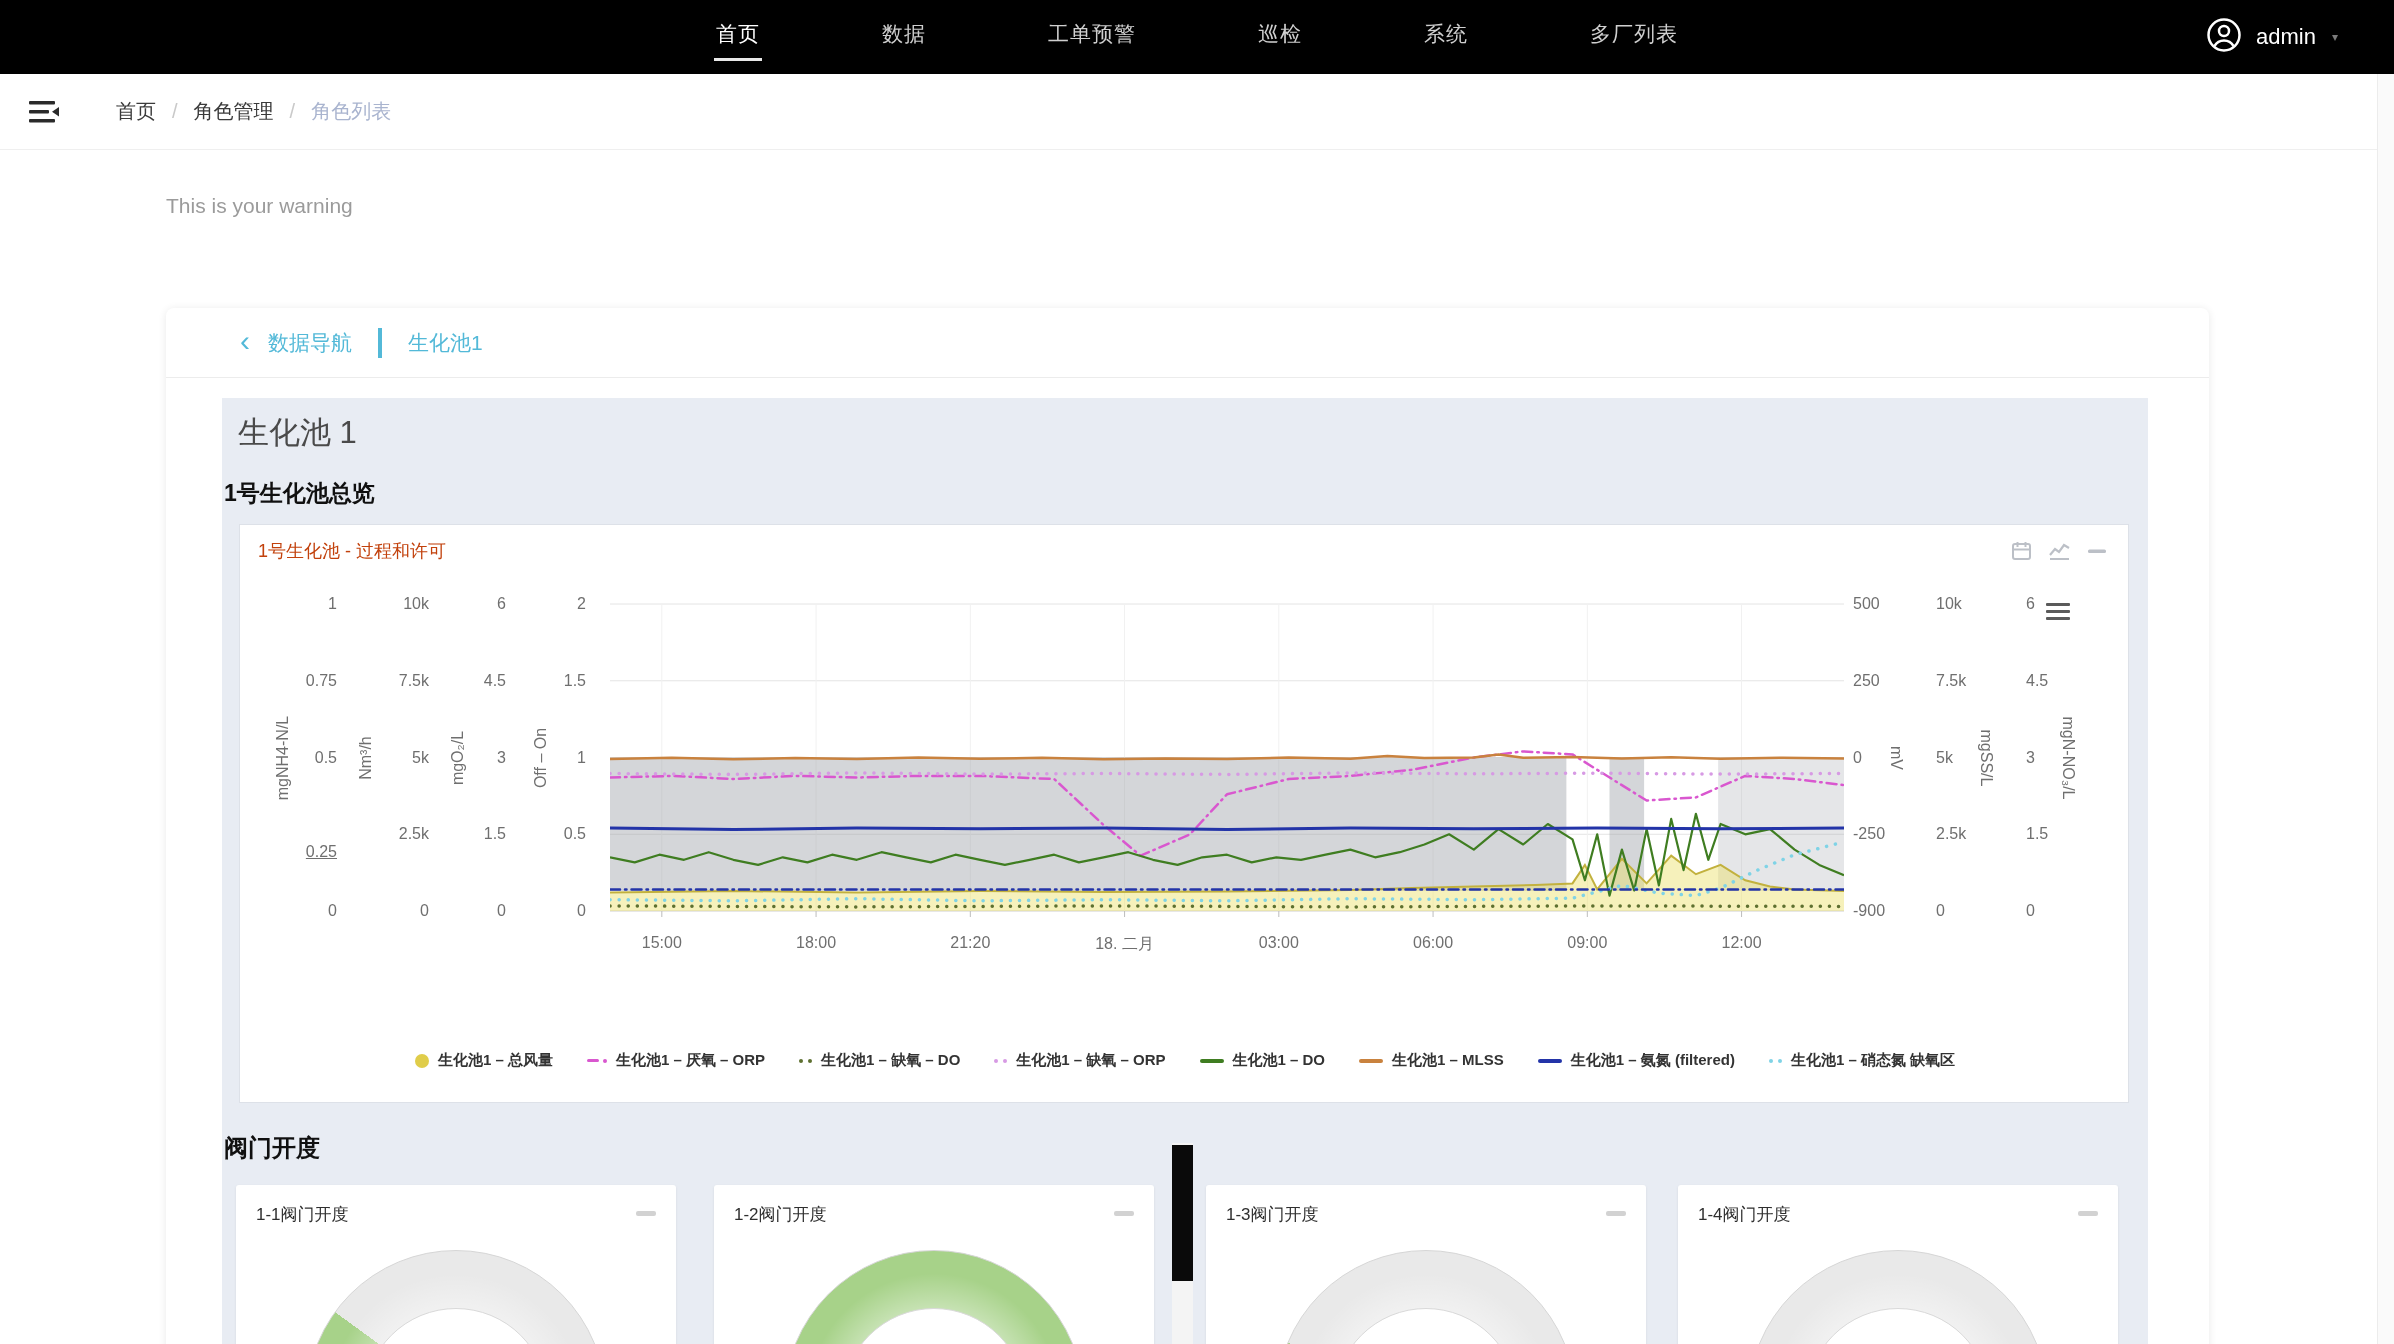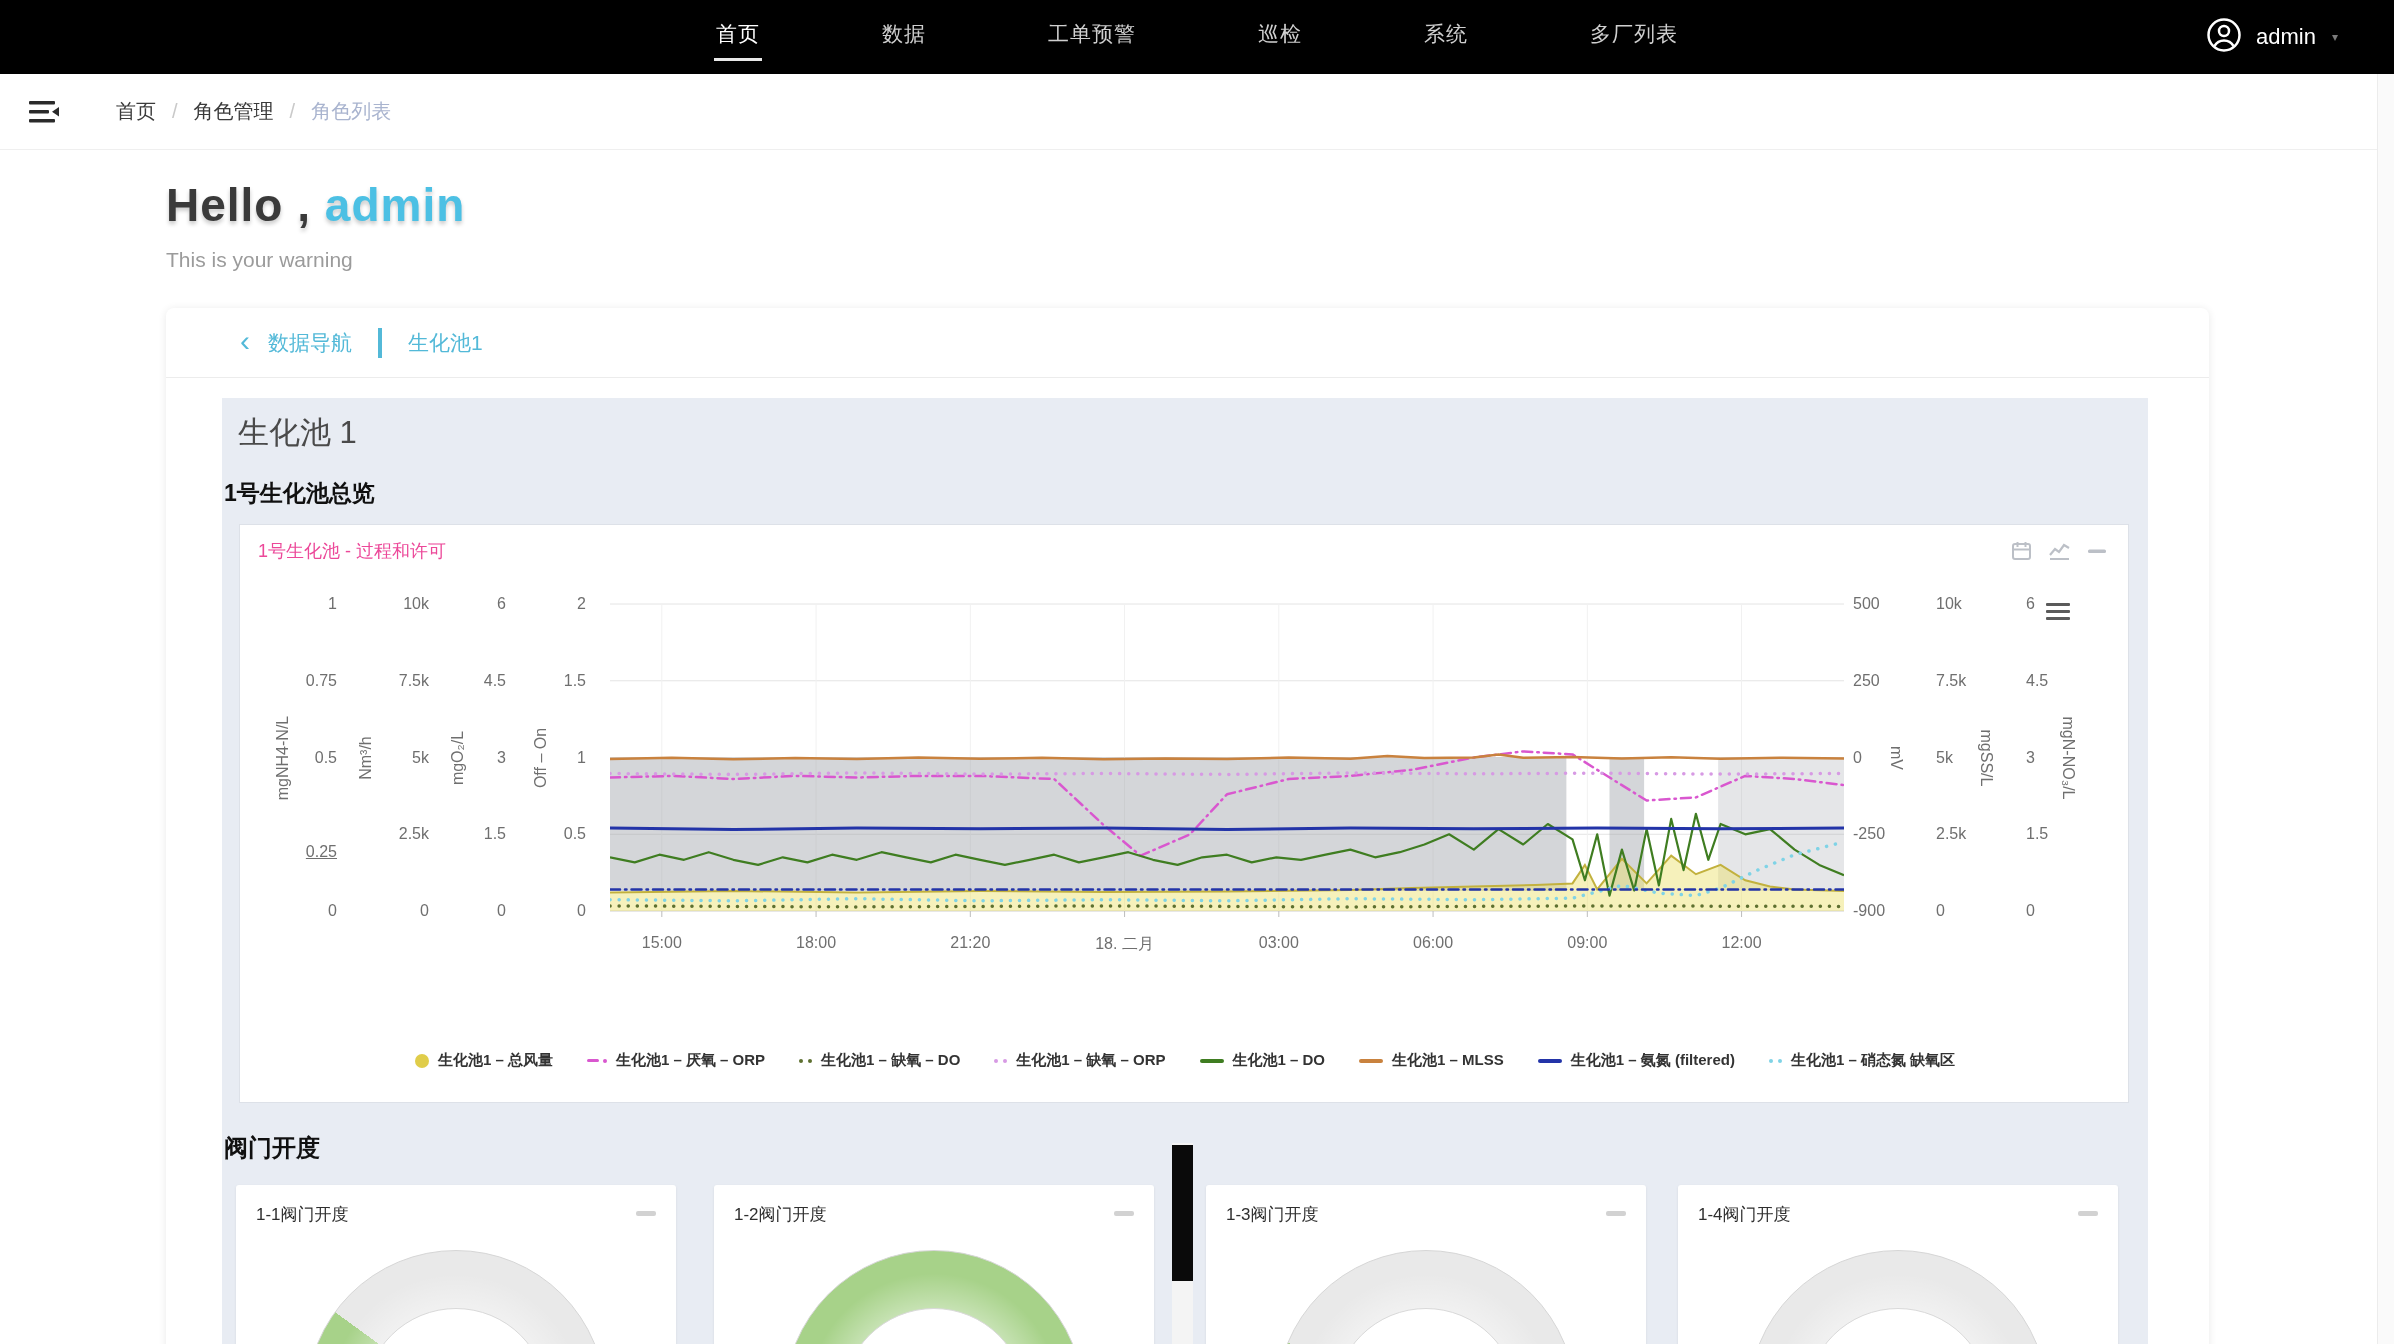--- a/index.html
+++ b/index.html
@@ -46,21 +46,21 @@
 
   
   .section { position:absolute; left:56px; top:90px; width:1926px; height:1320px; background:#e8ecf3; }
   .sec-title { position:absolute; left:16px; top:14px; font-size:31px; color:#4a4a4a; }
   .sec-h2 { position:absolute; left:2px; top:80px; font-size:23px; font-weight:bold; color:#101010; }
   .sec-h3 { position:absolute; left:2px; top:734px; font-size:24px; font-weight:bold; color:#101010; }
 
   
   .panel { position:absolute; left:17px; top:126px; width:1890px; height:579px;
     background:#fff; border:1px solid #dde1e8; }
-  .panel-title { position:absolute; left:18px; top:14px; font-size:18px; color:#ec4899; }
+  .panel-title { position:absolute; left:18px; top:14px; font-size:18px; color:#c2410c; }
   .panel-icons { position:absolute; right:22px; top:16px; display:flex; gap:18px; align-items:center; }
   .panel-icons svg { display:block; }
   .ctx-menu { position:absolute; left:1806px; top:78px; width:24px; cursor:pointer; }
   .ctx-menu div { height:3px; background:#5a5a5a; margin-bottom:4px; border-radius:1px; }
 
   .axis-col { position:absolute; top:70px; height:327px; width:74px; }
   .axis-col span { position:absolute; right:0; transform:translateY(-50%);
     font-size:16px; color:#6f6f6f; white-space:nowrap; }
   .axis-col.rightside span { right:auto; left:0; }
   .axis-unit { position:absolute; font-size:16px; color:#6f6f6f; white-space:nowrap; }
@@ -134,21 +134,20 @@
   <span class="crumbs" id="crumbs">
       <span class="crumb">首页</span>
       <span class="crumb-sep">/</span>
       <span class="crumb">角色管理</span>
       <span class="crumb-sep">/</span>
       <span class="crumb current">角色列表</span>
     </span>
 </div>
 
 <div class="greet">
-  <h1><span>Hello</span><span> , </span><span class="uname">admin</span></h1>
   <div class="sub">This is your warning</div>
 </div>
 
 <div class="card">
   <div class="subnav">
     <span class="chev">‹</span>
     <span class="back">数据导航</span>
     <span class="vdiv"></span>
     <span class="cur">生化池1</span>
   </div>

